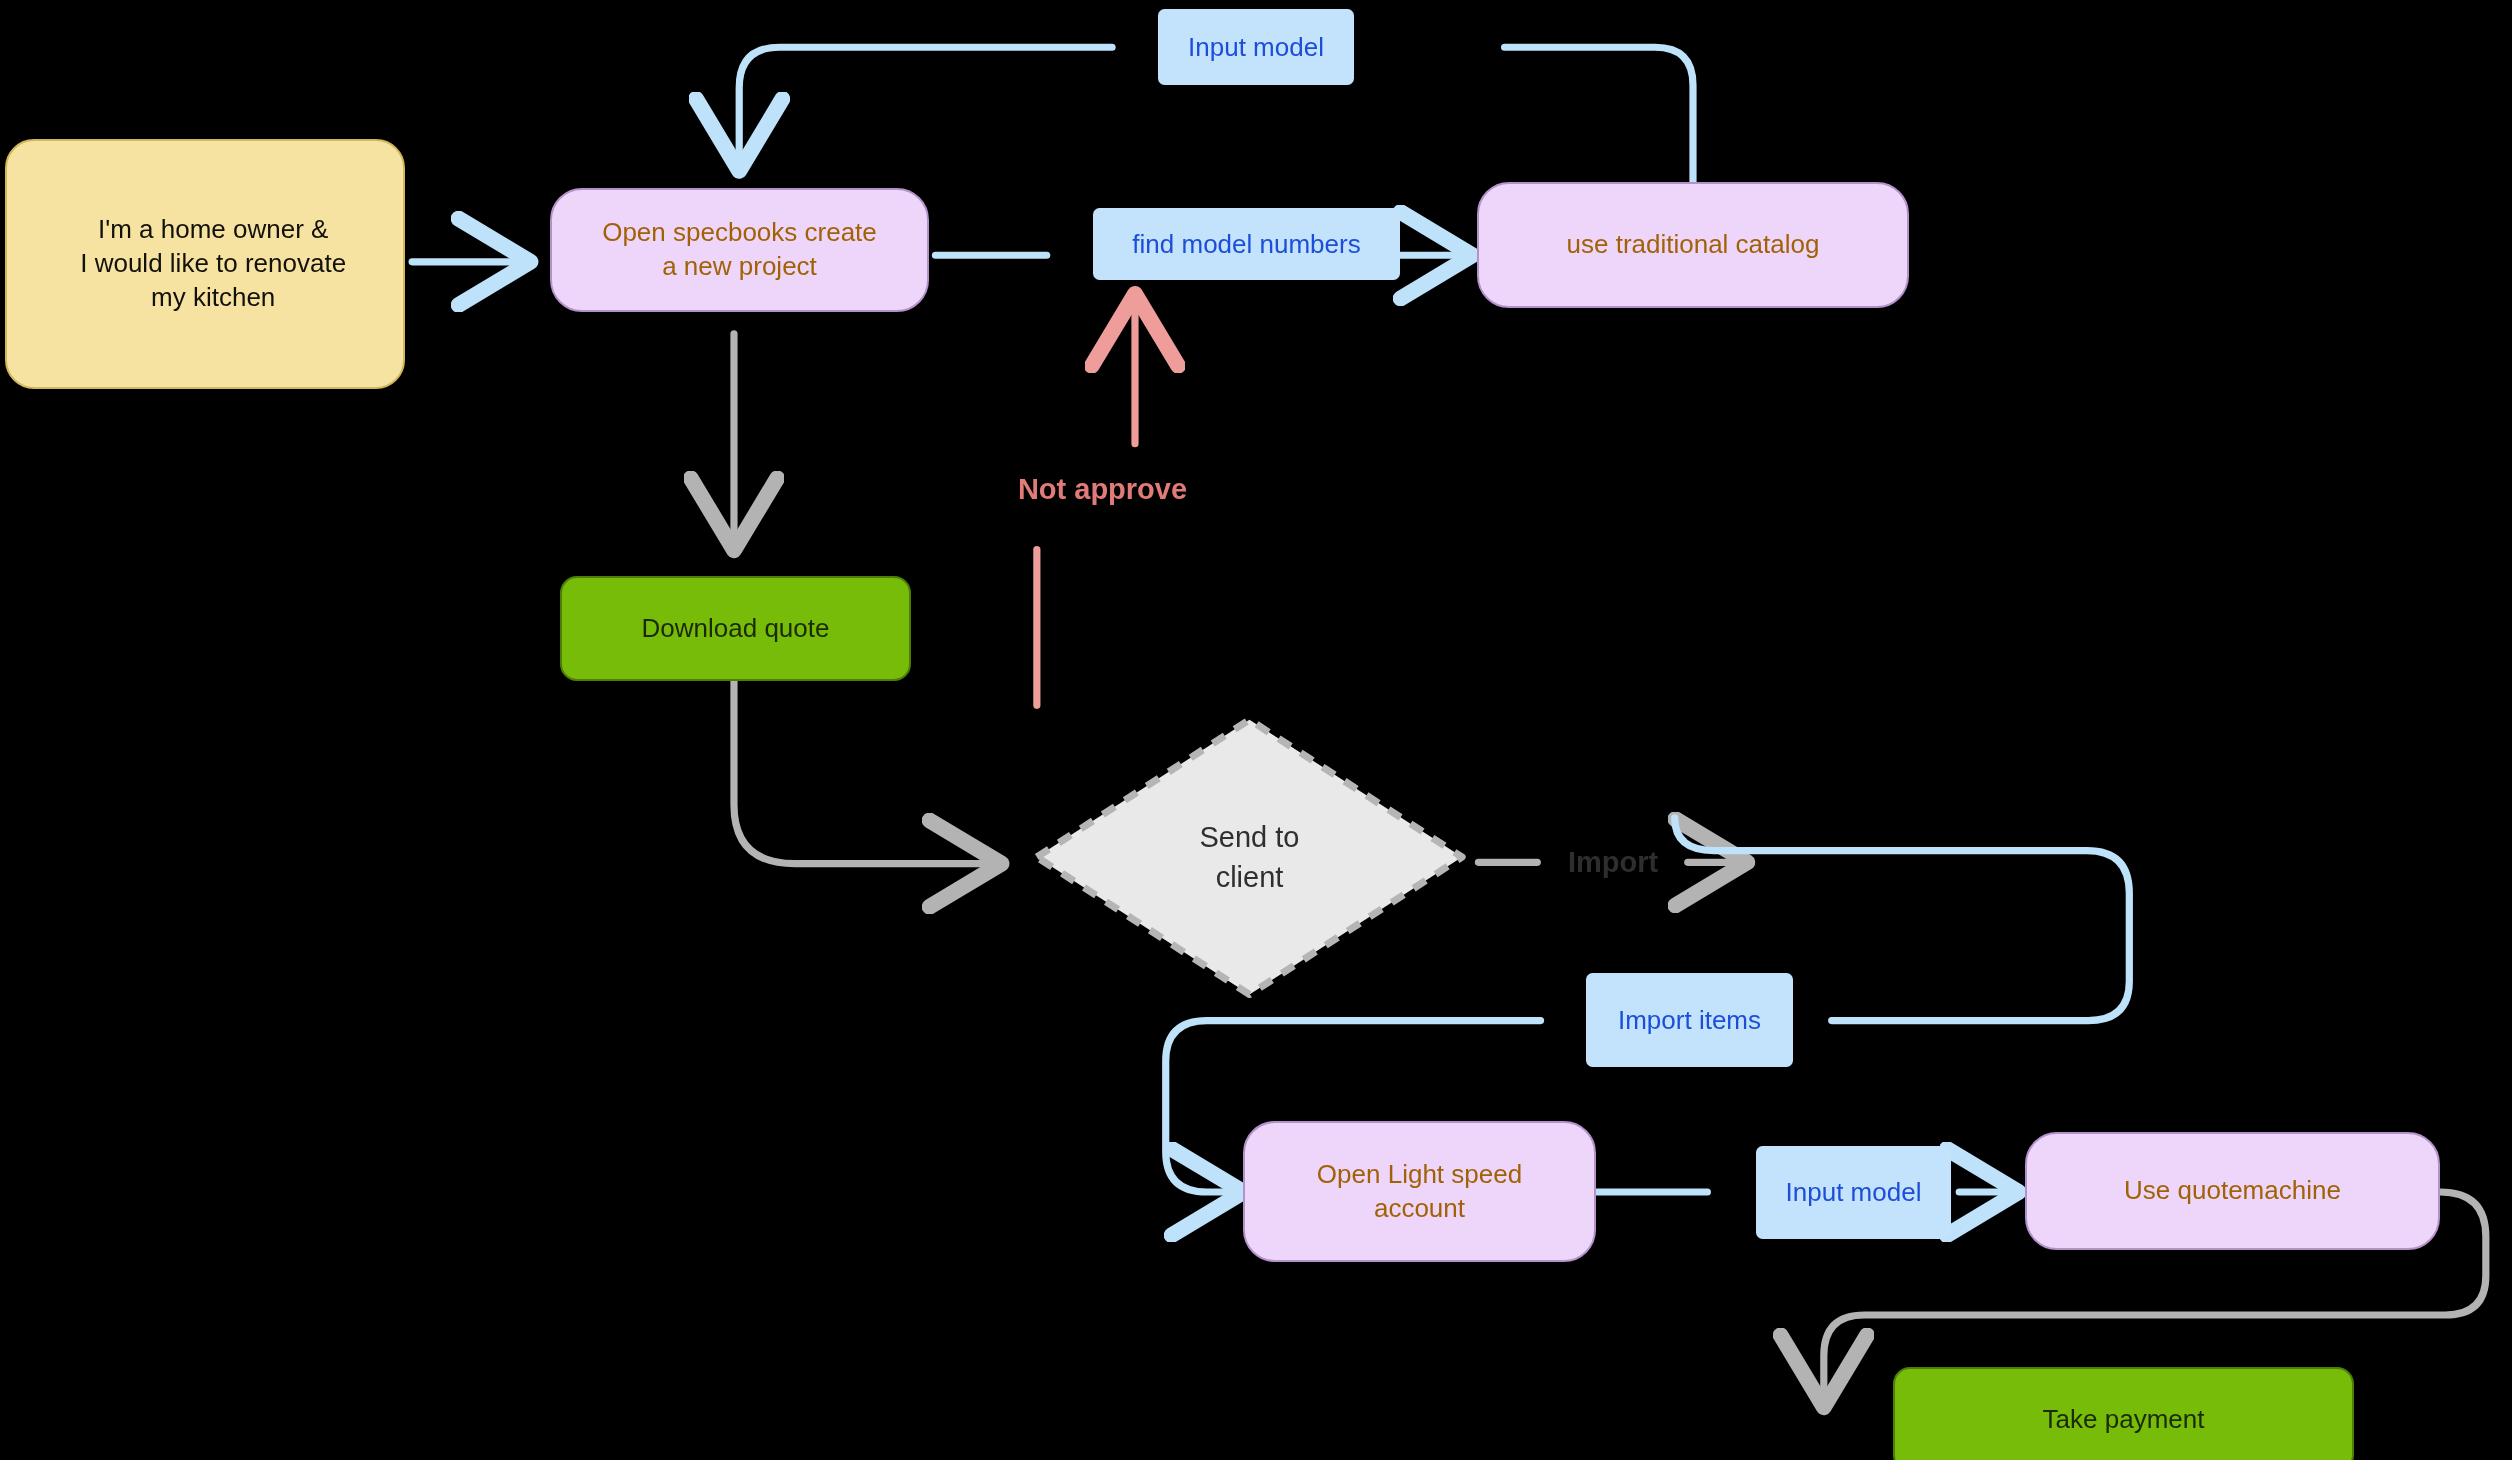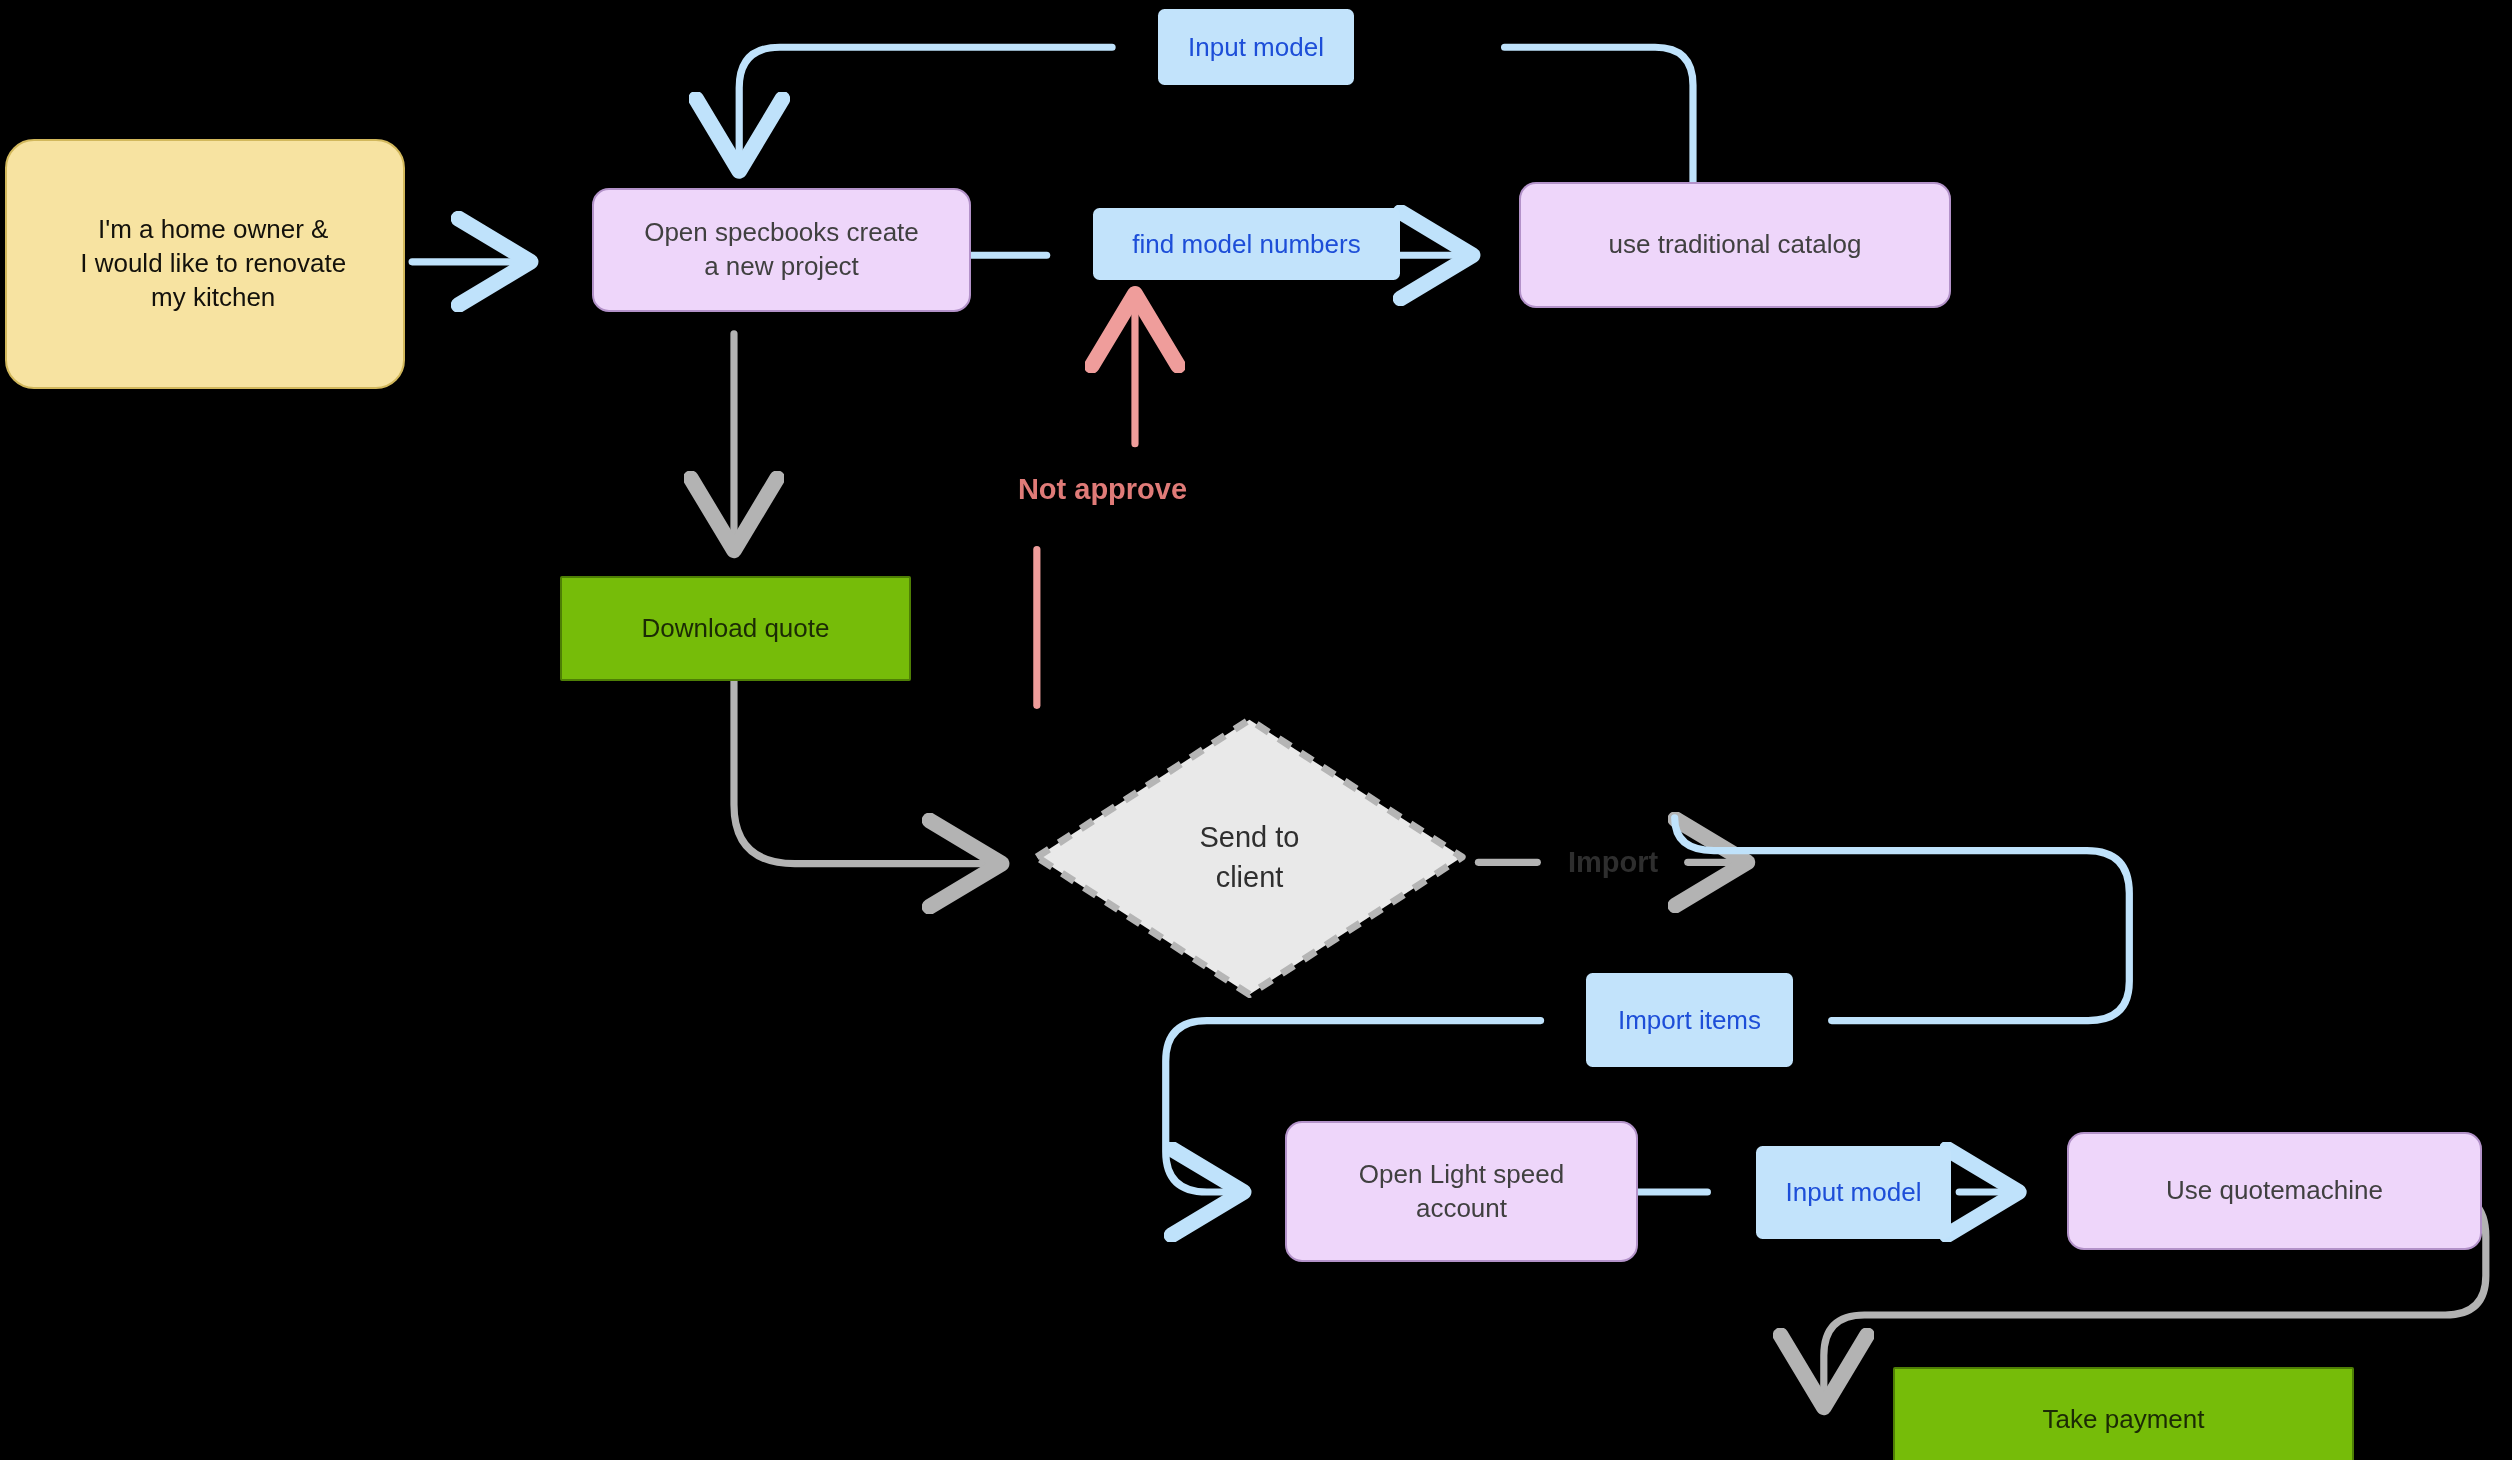--- a/index.html
+++ b/index.html
@@ -48,30 +48,29 @@
     background: #f7e3a1;
     border: 2.6px solid #d2b85c;
     border-radius: 29px;
     color: #13110b;
     font-size: 26px;
   }
 
   .node-process {
     background: #eed6fa;
     border: 2.6px solid #b392c9;
-    border-radius: 17px;
-    color: #404040;
-    font-size: 26px;
-    margin-left: 42px;
+    border-radius: 32px;
+    color: #a16207;
+    font-size: 26px;
   }
 
   .node-green {
     background: #76bc09;
     border: 2.6px solid #4e7f05;
-    border-radius: 2px;
+    border-radius: 17px;
     color: #1b2a05;
     font-size: 26px;
   }
 
   .node-decision {
     width: 425px;
     height: 301px;
     background: transparent;
     border: none;
     color: #2f2f2f;

